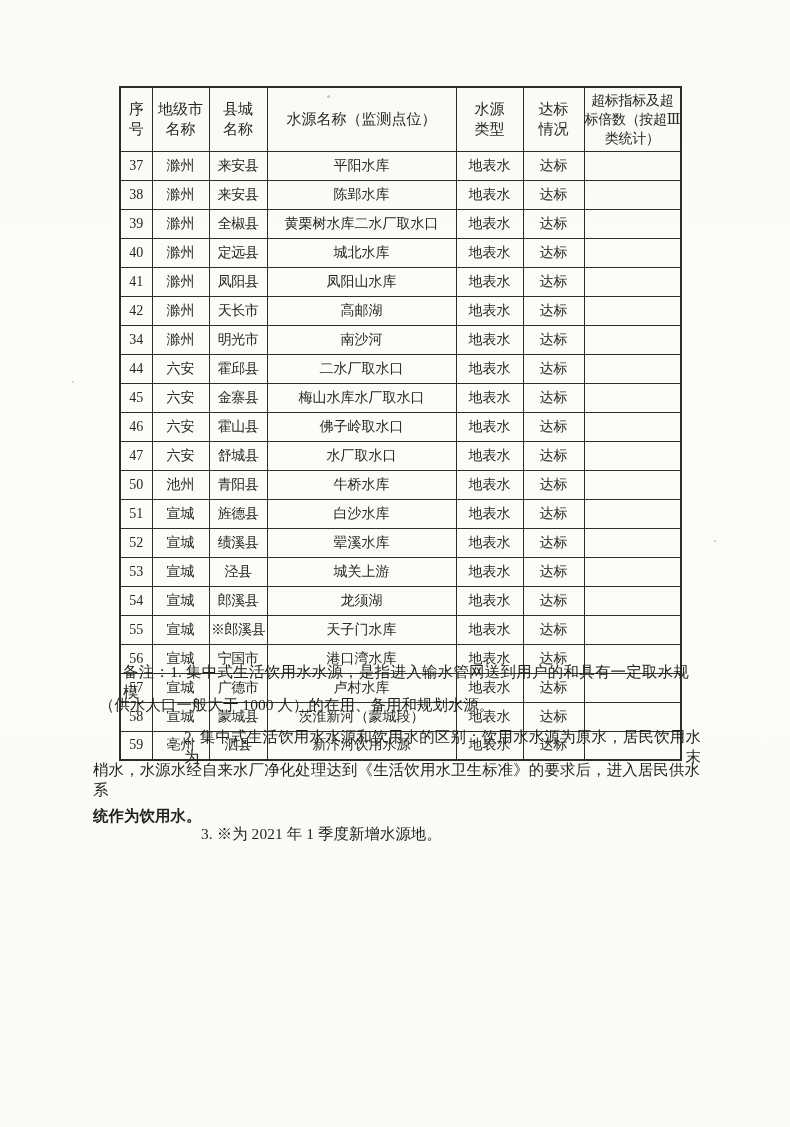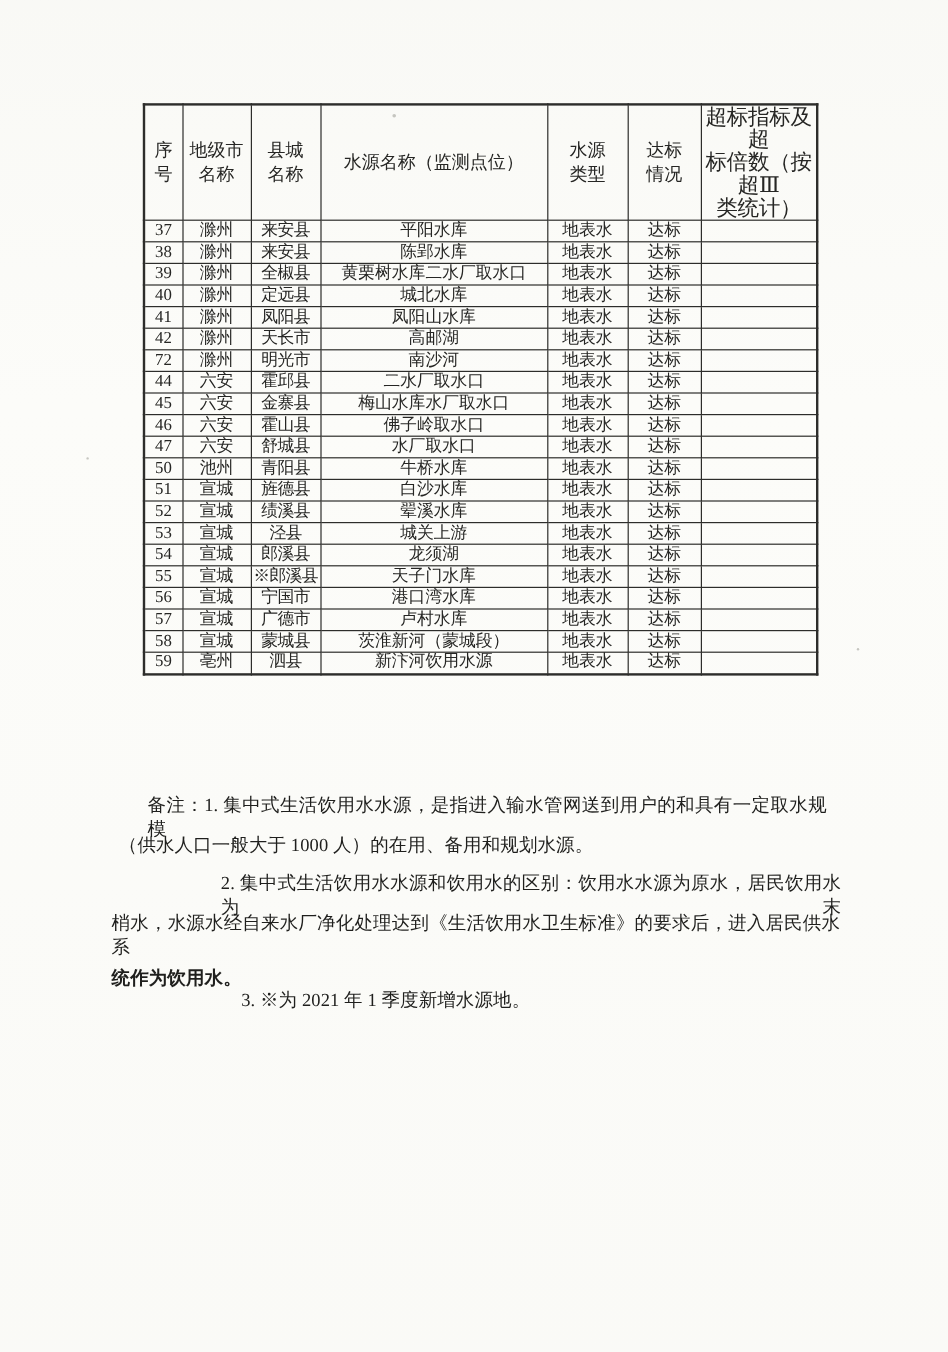--- a/index.html
+++ b/index.html
@@ -30,22 +30,22 @@
   .water-table th, .water-table td {
     border: 1px solid #2d2d2b;
     text-align: center;
     vertical-align: middle;
     padding: 0;
     font-weight: normal;
     color: #262624;
   }
   .water-table thead tr { height: 64px; }
   .water-table th { font-size: 15px; line-height: 20px; }
-  .water-table th:nth-child(7) { font-size: 18px; line-height: 19px; letter-spacing: -0.3px; }
-  .water-table tbody tr { height: 18px; }
+  .water-table th:nth-child(7) { font-size: 14px; line-height: 19px; letter-spacing: -0.3px; }
+  .water-table tbody tr { height: 29px; }
   .water-table td {
     font-size: 14px;
     line-height: 1;
     white-space: nowrap;
     overflow: visible;
   }
   .water-table td.c2 { letter-spacing: -0.5px; }
 
   .note-line {
     position: absolute;
@@ -157,21 +157,21 @@
       <tr>
         <td class="c0">42</td>
         <td class="c1">滁州</td>
         <td class="c2">天长市</td>
         <td class="c3">高邮湖</td>
         <td class="c4">地表水</td>
         <td class="c5">达标</td>
         <td class="c6"></td>
       </tr>
       <tr>
-        <td class="c0">72</td>
+        <td class="c0">34</td>
         <td class="c1">滁州</td>
         <td class="c2">明光市</td>
         <td class="c3">南沙河</td>
         <td class="c4">地表水</td>
         <td class="c5">达标</td>
         <td class="c6"></td>
       </tr>
       <tr>
         <td class="c0">44</td>
         <td class="c1">六安</td>

